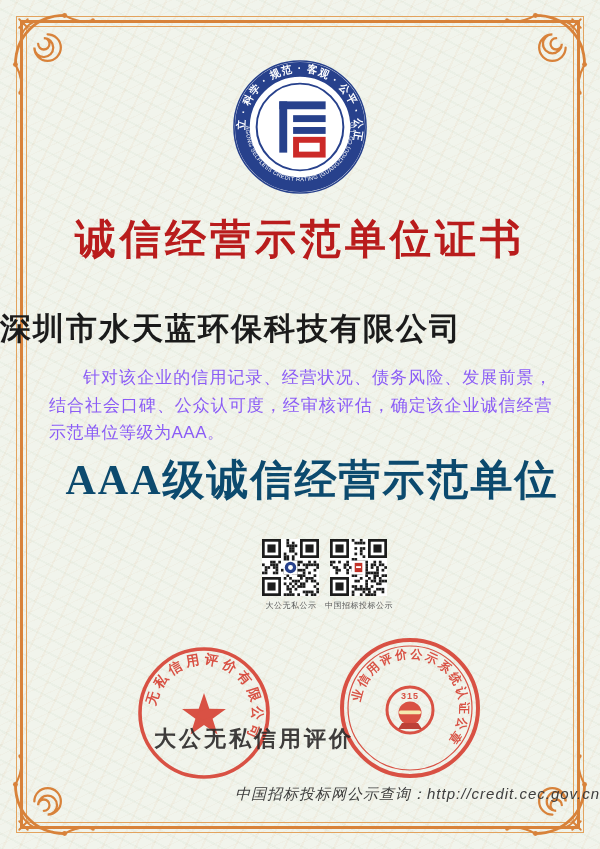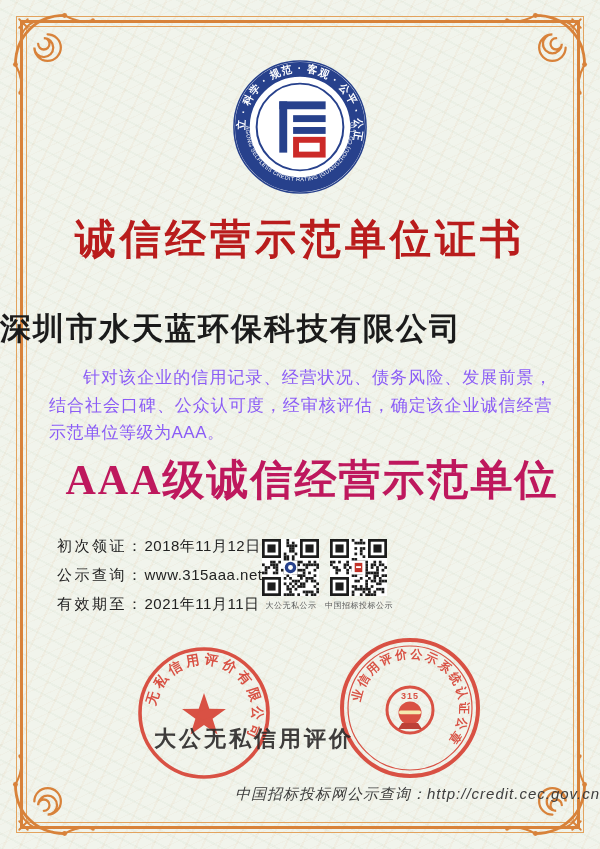--- a/index.html
+++ b/index.html
@@ -43,21 +43,21 @@
     font-size:31px;font-weight:bold;color:#1b1b1b;letter-spacing:2px;
   }
   .body-text{
     position:absolute;left:49px;right:48px;top:364px;
     font-size:17px;line-height:1.62;color:#8b5cf6;text-align:justify;text-indent:2em;
     letter-spacing:.5px;
   }
   .grade-banner{
     position:absolute;left:0;right:0;top:452px;text-align:center;
     font-family:"Liberation Serif",serif;font-weight:bold;
-    font-size:42px;color:#be185d;letter-spacing:2px;padding-left:24px;
+    font-size:42px;color:#0c4a6e;letter-spacing:2px;padding-left:24px;
   }
   .info-block{position:absolute;left:57px;top:537px;font-size:15px;color:#222;}
   .info-row{margin-bottom:10px;white-space:nowrap;}
   .info-label{letter-spacing:2.5px;}
   .info-value{letter-spacing:.5px;}
 
   .qr{position:absolute;top:539px;width:57px;height:57px;}
   .qr.q0{left:262px;}
   .qr.q1{left:330px;}
   .qr-caption{
@@ -182,31 +182,20 @@
 
     <div class="title">诚信经营示范单位证书</div>
 
 
     <div class="company">深圳市水天蓝环保科技有限公司</div>
 
     <div class="body-text">针对该企业的信用记录、经营状况、债务风险、发展前景，结合社会口碑、公众认可度，经审核评估，确定该企业诚信经营示范单位等级为AAA。</div>
 
     <div class="grade-banner">AAA级诚信经营示范单位</div>
 
-    <div class="info-block">
-      <div class="info-row">
-        <span class="info-label">初次领证：</span><span class="info-value">2018年11月12日</span>
-      </div>
-      <div class="info-row">
-        <span class="info-label">公示查询：</span><span class="info-value">www.315aaa.net</span>
-      </div>
-      <div class="info-row">
-        <span class="info-label">有效期至：</span><span class="info-value">2021年11月11日</span>
-      </div>
-    </div>
 
     <svg class="qr q0" viewBox="0 0 21 21">
       <rect x="0" y="0" width="21" height="21" fill="#ffffff"></rect>
       <g class="qr-cells" fill="#1c1c1c">
           <rect x="9" y="0" width="1" height="1"></rect>
           <rect x="9" y="1" width="1" height="1"></rect>
           <rect x="11" y="1" width="1" height="1"></rect>
           <rect x="9" y="2" width="1" height="1"></rect>
           <rect x="10" y="2" width="1" height="1"></rect>
           <rect x="11" y="2" width="1" height="1"></rect>

